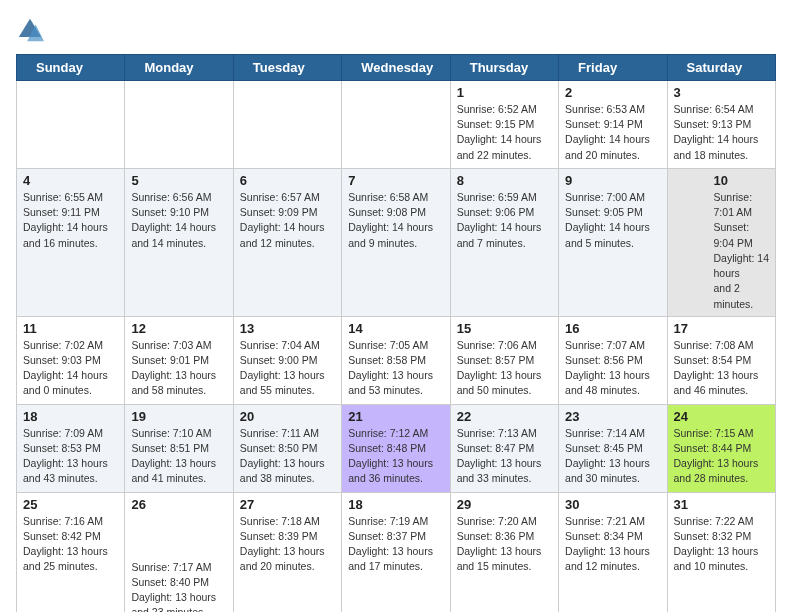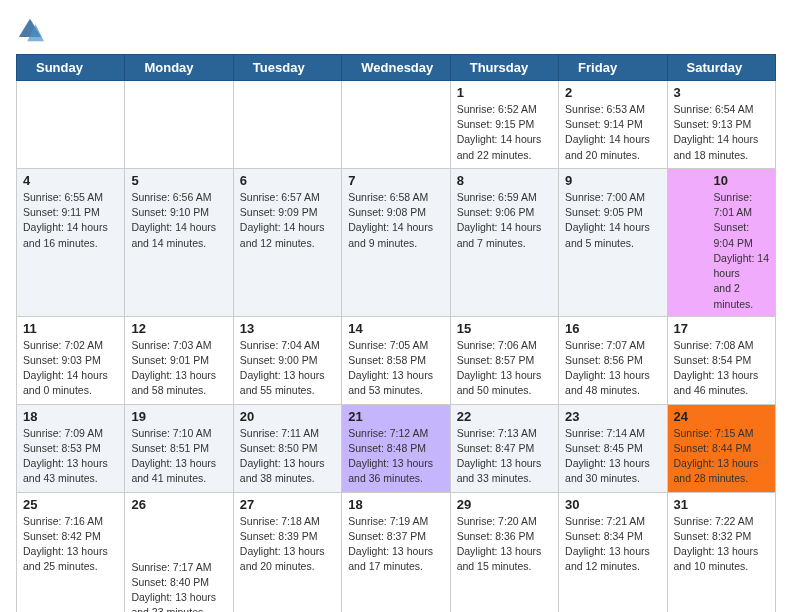--- a/index.html
+++ b/index.html
@@ -185,21 +185,21 @@
 Daylight: 14 hours
 and 7 minutes.</div>
         </td>
         <td style="background: rgb(240, 244, 248);">
           <span class="day-num">9</span>
           <div class="day-info" style="white-space: pre-line;">Sunrise: 7:00 AM
 Sunset: 9:05 PM
 Daylight: 14 hours
 and 5 minutes.</div>
         </td>
-        <td style="background: #f0abfc; padding-left: 46px;">
+        <td style="background: #e5e5e5; padding-left: 46px;">
           <span class="day-num">10</span>
           <div class="day-info" style="white-space: pre-line;">Sunrise: 7:01 AM
 Sunset: 9:04 PM
 Daylight: 14 hours
 and 2 minutes.</div>
         </td>
       </tr>
       <tr>
         <td>
           <span class="day-num">11</span>
@@ -287,21 +287,21 @@
 Daylight: 13 hours
 and 33 minutes.</div>
         </td>
         <td style="background: rgb(240, 244, 248);">
           <span class="day-num">23</span>
           <div class="day-info" style="white-space: pre-line;">Sunrise: 7:14 AM
 Sunset: 8:45 PM
 Daylight: 13 hours
 and 30 minutes.</div>
         </td>
-        <td style="background: #f97316;">
+        <td style="background: #bef264;">
           <span class="day-num">24</span>
           <div class="day-info" style="white-space: pre-line;">Sunrise: 7:15 AM
 Sunset: 8:44 PM
 Daylight: 13 hours
 and 28 minutes.</div>
         </td>
       </tr>
       <tr>
         <td>
           <span class="day-num">25</span>

